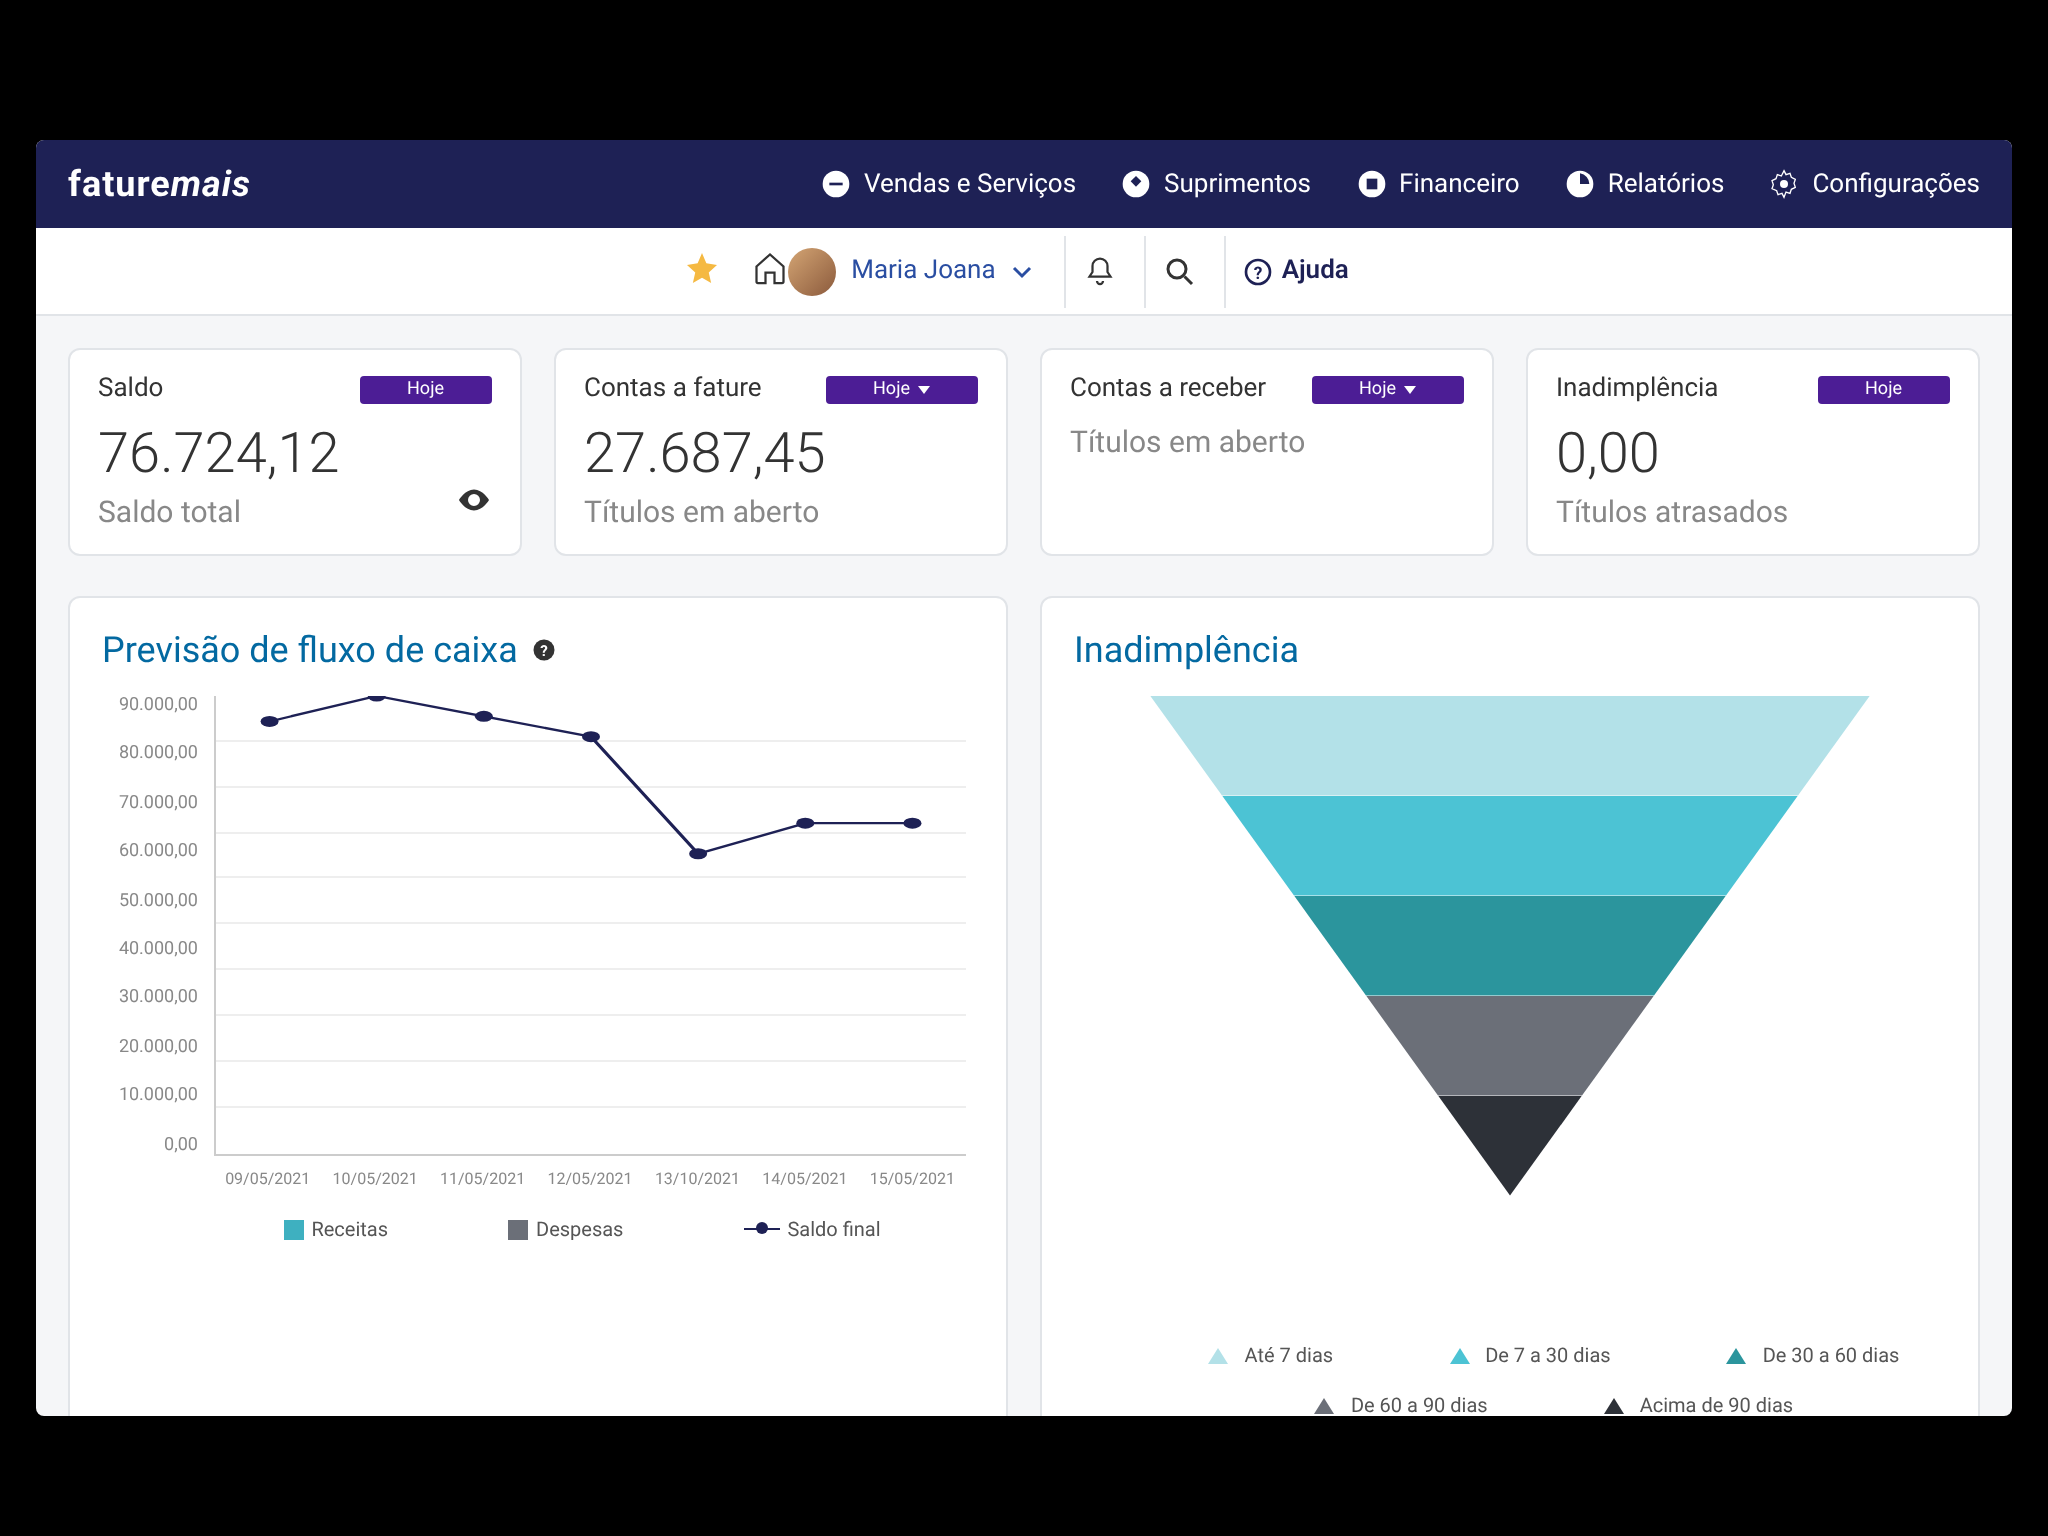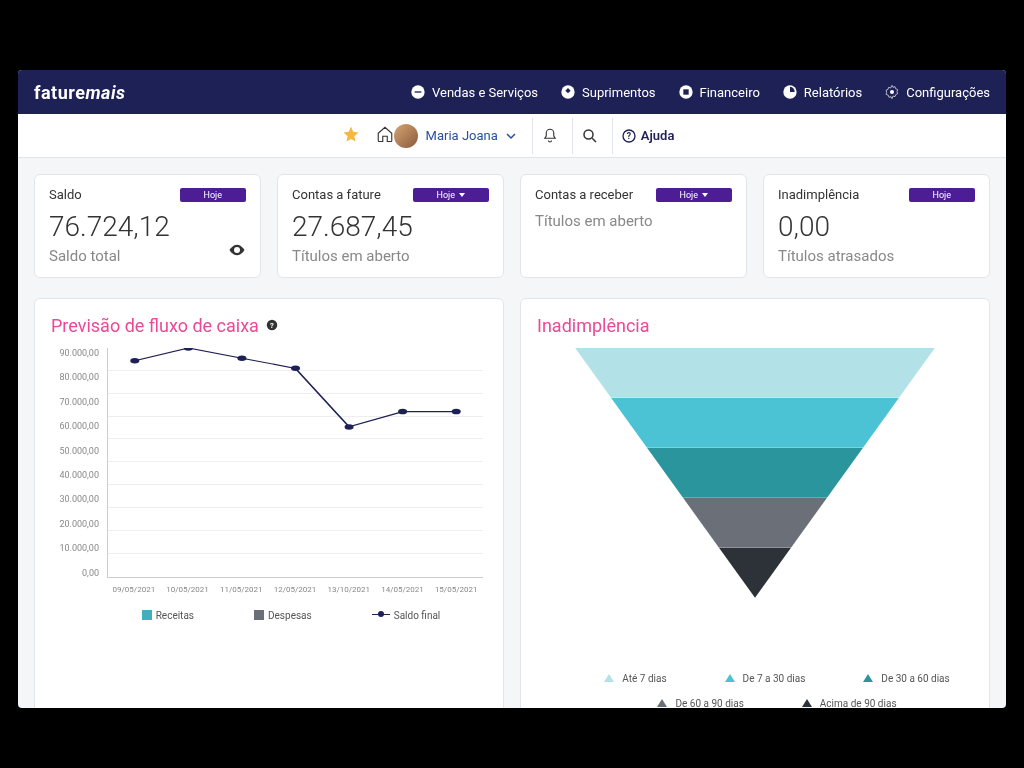--- a/index.html
+++ b/index.html
@@ -84,21 +84,21 @@
   .eye-icon { position: absolute; right: 14px; bottom: 14px; cursor: pointer; }
   .eye-icon svg { width: 18px; height: 18px; }
   
   .panels-row { display: grid; grid-template-columns: 1fr 1fr; gap: 16px; }
   .panel {
     background: #fff;
     border: 1px solid #e1e4e8;
     border-radius: 6px;
     padding: 16px;
   }
-  .panel-title { font-size: 18px; font-weight: 400; color: #ec4899; margin-bottom: 12px; display: flex; align-items: center; gap: 6px; }
+  .panel-title { font-size: 18px; font-weight: 400; color: #0369a1; margin-bottom: 12px; display: flex; align-items: center; gap: 6px; }
   .panel-title svg { width: 14px; height: 14px; }
   
   .chart-area { position: relative; height: 260px; }
   .y-axis { position: absolute; left: 0; top: 0; bottom: 30px; width: 52px; display: flex; flex-direction: column; justify-content: space-between; }
   .y-tick { font-size: 9px; color: #888; text-align: right; padding-right: 4px; }
   .plot { position: absolute; left: 56px; right: 4px; top: 0; bottom: 30px; border-left: 1px solid #ccc; border-bottom: 1px solid #ccc; }
   .grid-line { position: absolute; left: 0; right: 0; height: 1px; background: #eee; }
   .bars-group { position: absolute; bottom: 0; width: 9%; display: flex; gap: 2px; justify-content: center; align-items: flex-end; }
   .bar { width: 12px; }
   .bar.receitas { background: #3eb0c0; }

